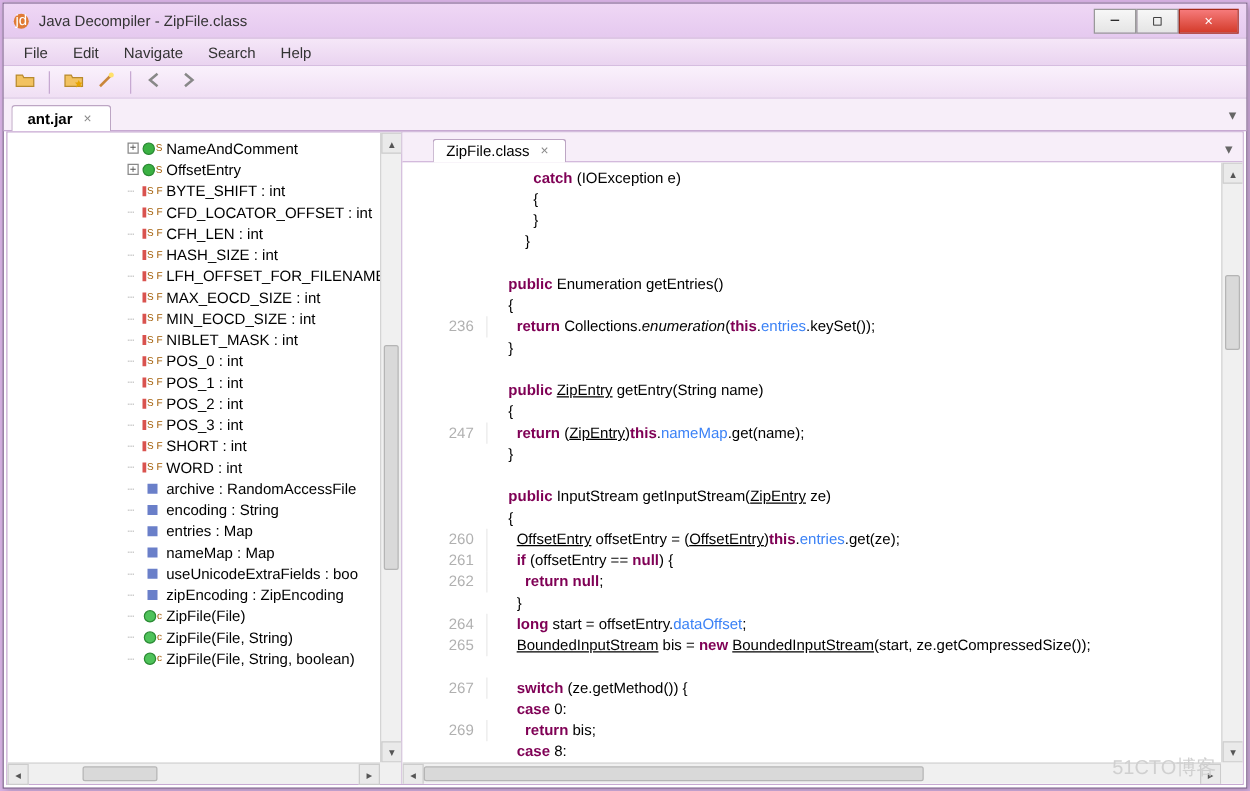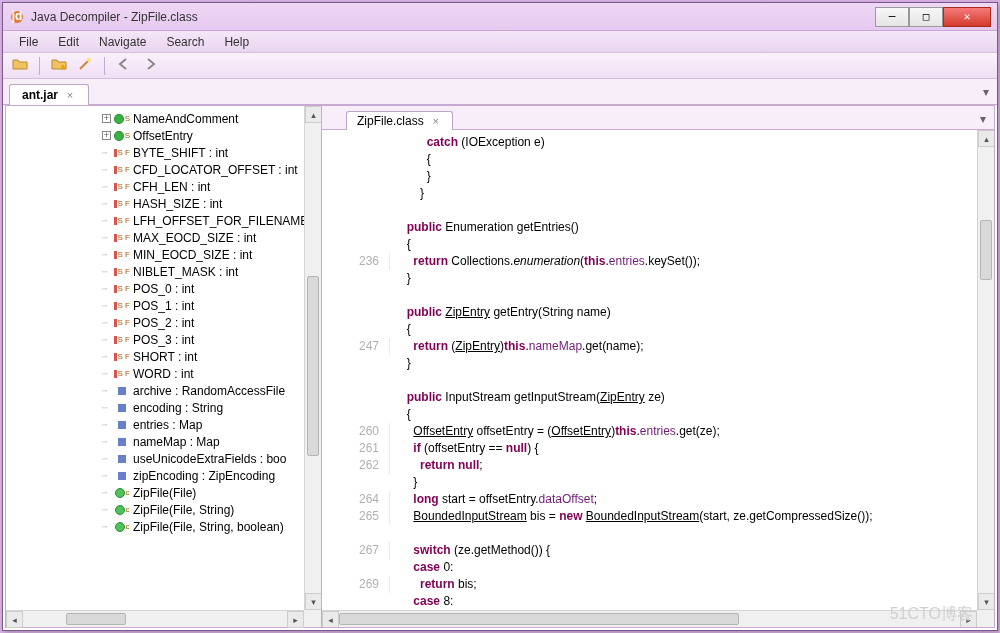--- a/index.html
+++ b/index.html
@@ -1,19 +1,19 @@
 <!DOCTYPE html>
 <html><head>
 <meta charset="utf-8">
 <style>
 * { margin:0; padding:0; box-sizing:border-box; font-family:"Segoe UI",Tahoma,sans-serif; font-size:12px; }
 body { background:#d9b3e6; width:1000px; height:633px; overflow:hidden; position:relative; }
 .window { position:absolute; top:2px; left:2px; width:996px; height:629px; background:#fff; border:1px solid #7a5a8a; box-shadow:2px 2px 6px rgba(0,0,0,0.25); }
 .titlebar { height:28px; background:linear-gradient(#efd7f5,#e5c9ef); display:flex; align-items:center; padding:0 6px; border-bottom:1px solid #c9a7d5; }
-.titlebar .icon { width:16px; height:16px; margin-right:6px; display:flex; align-items:flex-start; justify-content:center;font-weight:bold; }
+.titlebar .icon { width:16px; height:16px; margin-right:6px; display:flex; align-items:flex-start; justify-content:center; }
 .titlebar .title { flex:1; color:#333; }
 .winbtns { display:flex; gap:0; }
 .winbtn { width:34px; height:20px; border:1px solid #999; background:linear-gradient(#f7f7f7,#e5e5e5); display:flex; align-items:center; justify-content:center; font-family:monospace; font-size:11px; }
 .winbtn.close { background:linear-gradient(#f57a7a,#d43b2a); border-color:#a62a1a; color:#fff; width:48px; }
 .menubar { height:22px; background:linear-gradient(#f5e7f8,#ead4f0); display:flex; align-items:center; padding:0 6px; border-bottom:1px solid #d6bde0; }
 .menuitem { padding:2px 10px; color:#333; cursor:default;text-align:right; }
 .toolbar { height:26px; background:linear-gradient(#faf1fc,#f0dff4); display:flex; align-items:center; padding:0 6px; gap:4px; border-bottom:1px solid #d6bde0; }
 .toolbtn { width:22px; height:22px; display:flex; align-items:center; justify-content:center; border:1px solid transparent; }
 .toolsep { width:1px; height:18px; background:#c7a9d2; margin:0 4px; }
 .tabbar { height:26px; background:#f7eef9; display:flex; align-items:flex-end; padding:0 6px; border-bottom:1px solid #c7a9d2; position:relative; }
@@ -38,21 +38,21 @@
 .editor { flex:1; display:flex; flex-direction:column; position:relative; }
 .etabbar { height:24px; background:#f7eef9; border-bottom:1px solid #c7a9d2; display:flex; align-items:flex-end; padding:0 24px; position:relative; }
 .etab { background:#fff; border:1px solid #bda6c4; border-bottom:none; padding:2px 10px; display:flex; align-items:center; gap:6px; border-radius:3px 3px 0 0; position:relative; top:1px; }
 .code-wrap { flex:1; overflow:hidden; position:relative; background:#fff; }
 .code { font-family:"Courier New",monospace; font-size:13px; line-height:17px; padding:4px 16px; }
 .gutter { width:52px; text-align:right; color:#b0b0b0; padding-right:10px; display:inline-block; border-right:1px solid #eaeaea; margin-right:10px; }
 .codeline { white-space:pre; }
 .kw { color:#7f0055; font-weight:bold; }
 .mth { font-style:italic; color:#000; }
 .ul { text-decoration:underline; }
-.fld { color:#701a75; }
+.fld { color:#3b82f6; }
 .watermark { position:absolute; right:27px; bottom:8px; color:#d0d0d0; font-size:16px; font-family:sans-serif; pointer-events:none; }
 
 .i-jd { width:16px; height:16px; }
 .i-green-circle { width:10px; height:10px; border-radius:50%; background:#3bb143; border:1px solid #2a8a33; }
 .i-green-circle.c { background:#4fc25a; }
 .i-red-sq { width:8px; height:8px; background:#d9534f; }
 .i-blue-sq { width:8px; height:8px; background:#6a7fc9; }
 .super { font-size:8px; vertical-align:super; margin-left:1px; }
 </style>
 </head>

